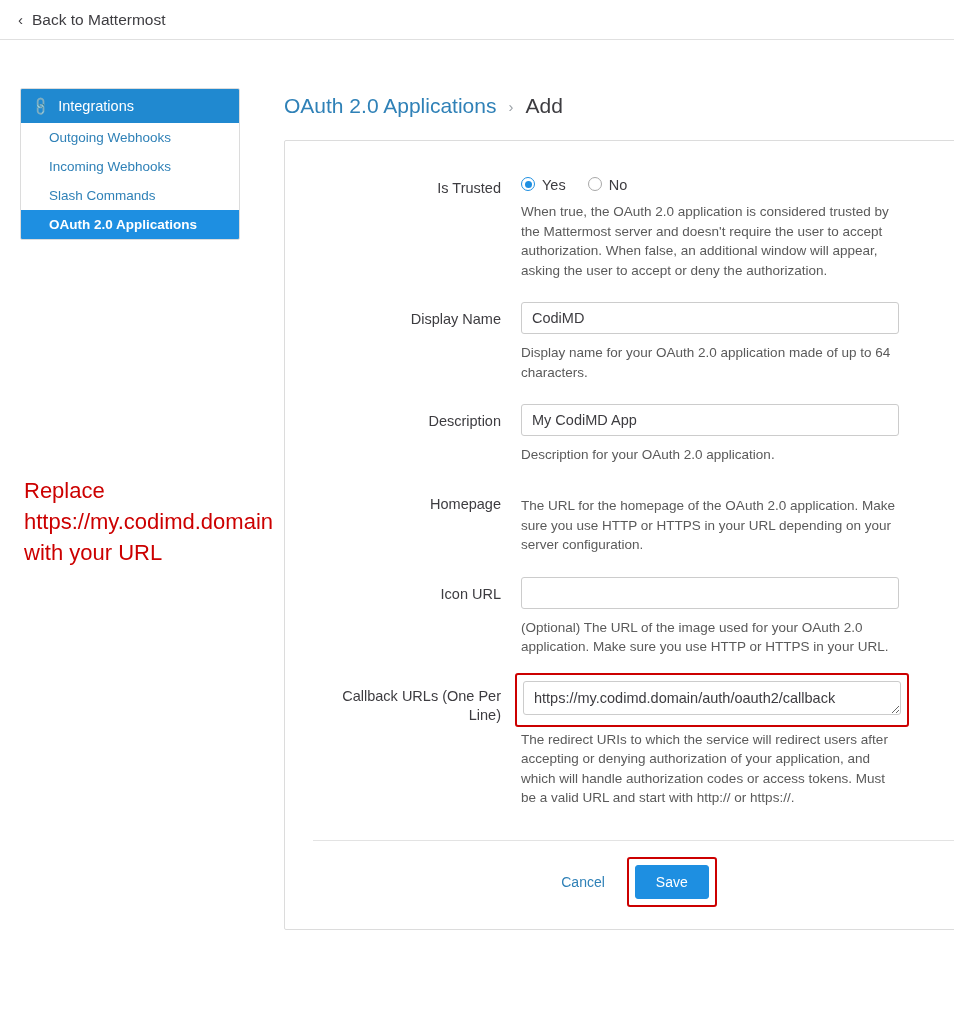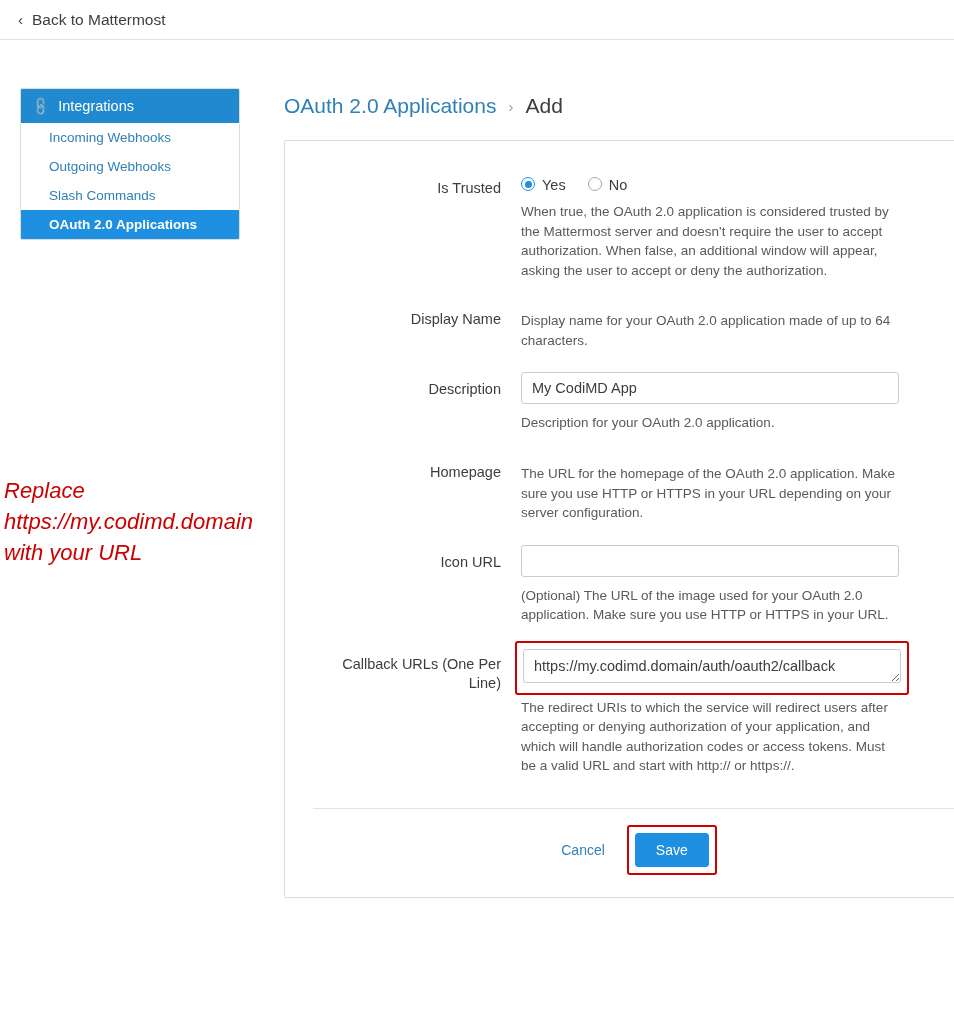--- a/index.html
+++ b/index.html
@@ -219,50 +219,49 @@
     border-radius: 3px;
     font-size: 14px;
     font-family: "Liberation Sans", sans-serif;
     padding: 8px 20px;
     cursor: pointer;
   }
 
   
   .annotation {
     position: absolute;
-    left: 4px;
+    left: 24px;
     top: 476px;
     width: 260px;
     font-size: 22px;
     line-height: 1.4;
     color: #cc0000;
-    font-style: italic;
   }
 </style>
 </head>
 <body>
 
 <div class="backbar">
   <span class="chev">‹</span>
   <span class="backlabel">Back to Mattermost</span>
 </div>
 
 <div class="page">
 
   <div class="sidebar">
     <div class="sidebar-box">
       <div class="sidebar-header">
         <span class="link-icon">🔗</span>
         <span>Integrations</span>
       </div>
       <div class="sidebar-item">
+        <span>Outgoing Webhooks</span>
+      </div>
+      <div class="sidebar-item">
         <span>Incoming Webhooks</span>
-      </div>
-      <div class="sidebar-item">
-        <span>Outgoing Webhooks</span>
       </div>
       <div class="sidebar-item">
         <span>Slash Commands</span>
       </div>
       <div class="sidebar-item active">
         <span>OAuth 2.0 Applications</span>
       </div>
     </div>
   </div>
 
@@ -289,20 +288,21 @@
               <span>No</span>
             </label>
           </div>
           <div class="help">When true, the OAuth 2.0 application is considered trusted by the Mattermost server and doesn't require the user to accept authorization. When false, an additional window will appear, asking the user to accept or deny the authorization.</div>
         </div>
       </div>
 
       <div class="form-row">
         <div class="form-label">Display Name</div>
         <div class="form-field">
+          <input class="txt" type="text" value="CodiMD" style="">
           <div class="help">Display name for your OAuth 2.0 application made of up to 64 characters.</div>
         </div>
       </div>
 
       <div class="form-row">
         <div class="form-label">Description</div>
         <div class="form-field">
           <input class="txt" type="text" value="My CodiMD App" style="">
           <div class="help">Description for your OAuth 2.0 application.</div>
         </div>

